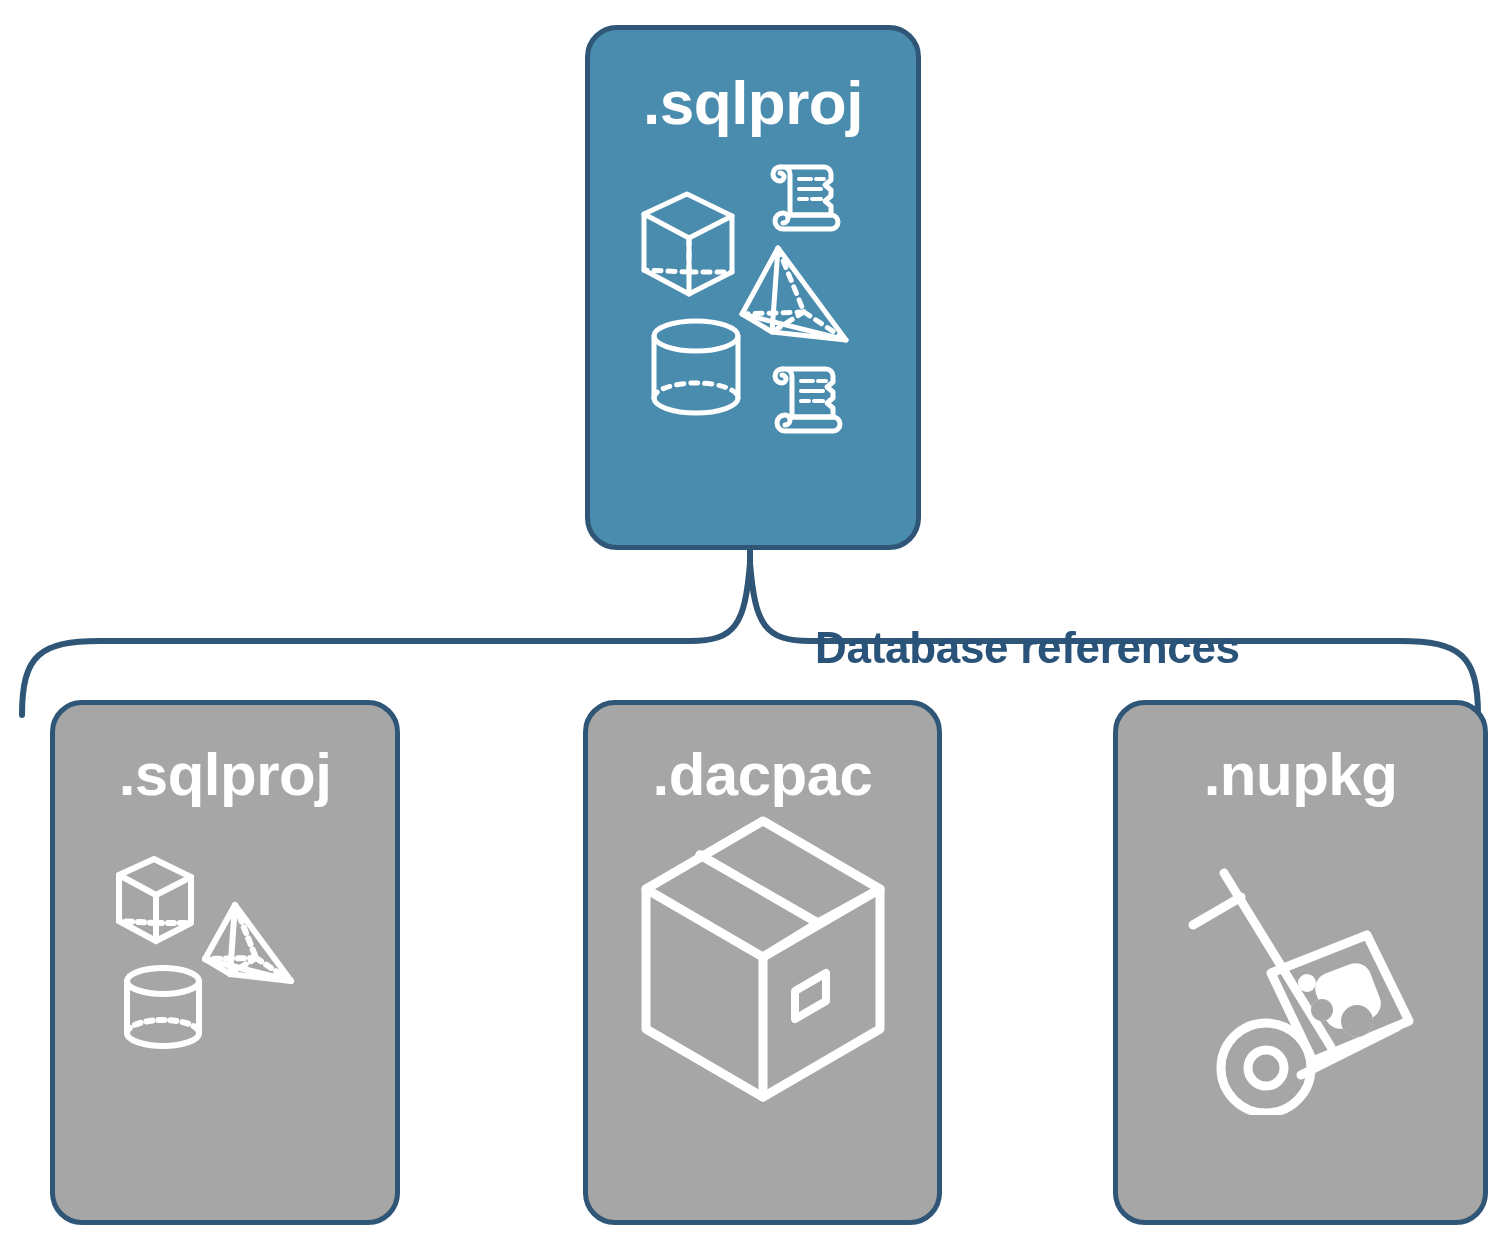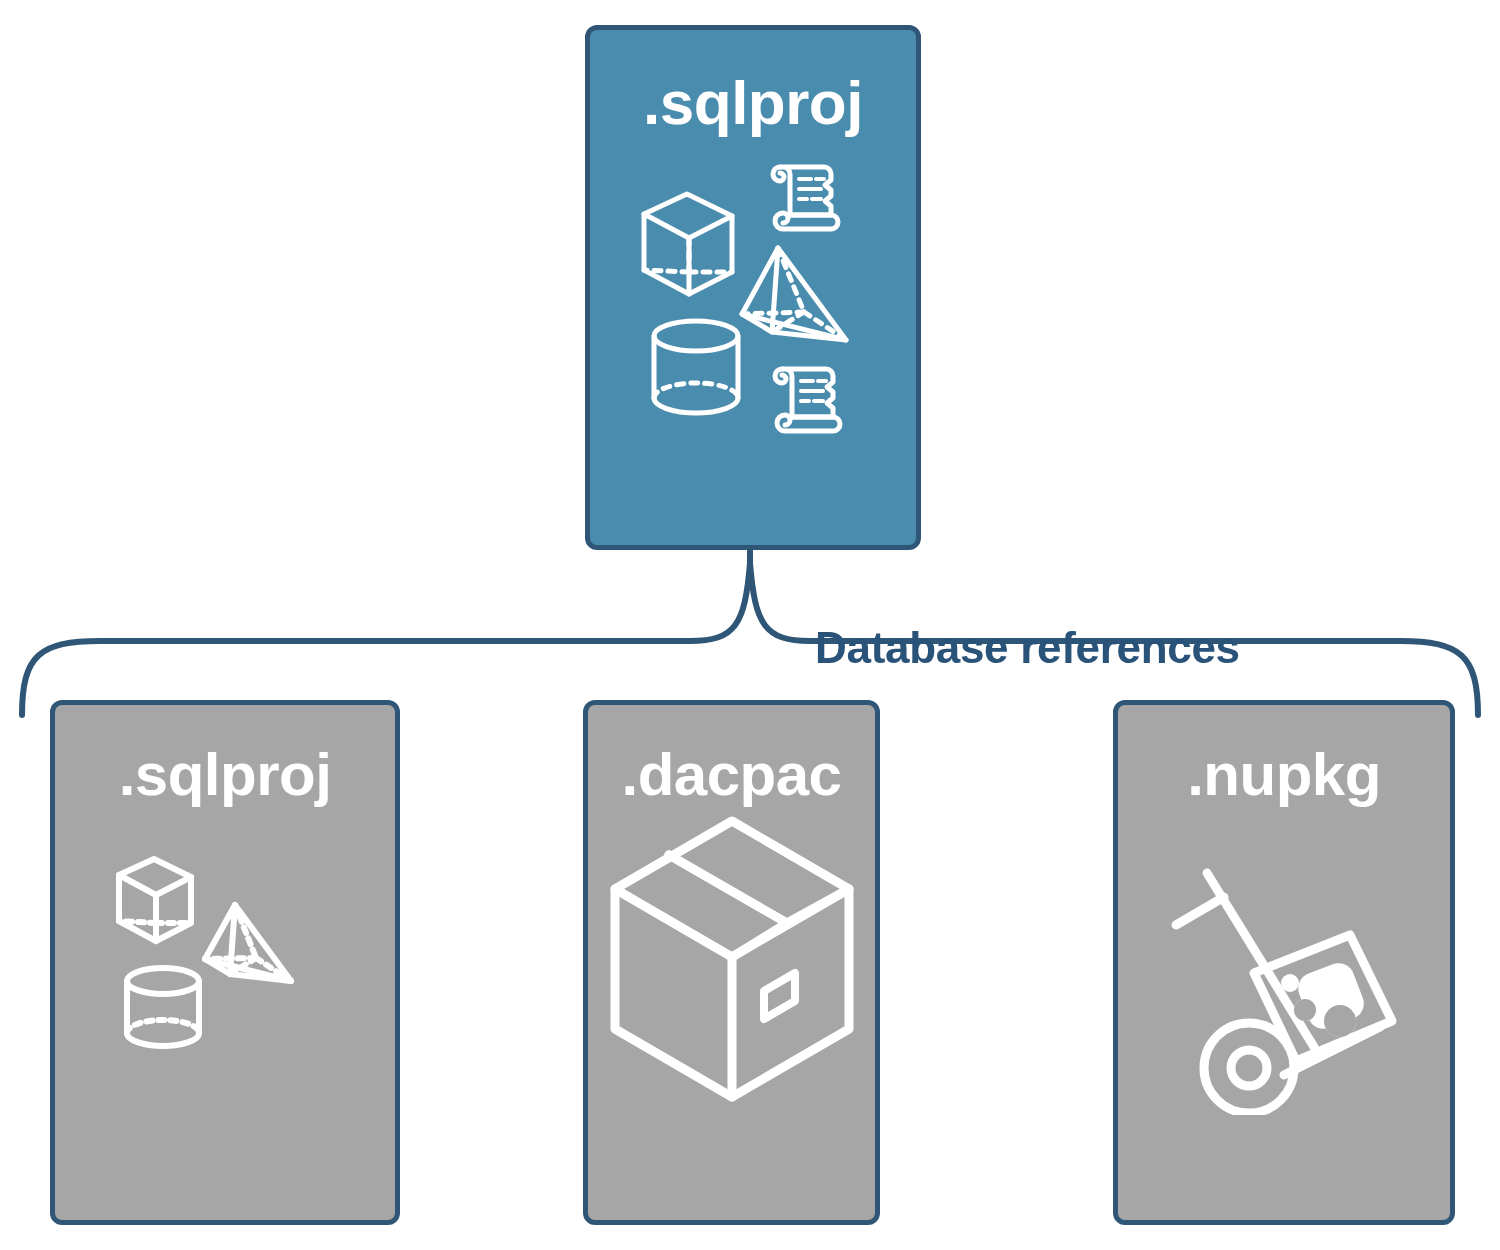--- a/index.html
+++ b/index.html
@@ -13,21 +13,21 @@
     position: relative;
     overflow: hidden;
     font-family: "Liberation Sans", sans-serif;
   }
 
   
   .card {
     position: absolute;
     box-sizing: border-box;
     border: 5px solid #2f5676;
-    border-radius: 12px;
+    border-radius: 32px;
     display: flex;
     flex-direction: column;
     align-items: center;
   }
   .card-title {
     color: #ffffff;
     font-weight: bold;
     letter-spacing: -0.5px;
     line-height: 1;
     white-space: nowrap;
@@ -53,22 +53,22 @@
   }
   #card-source .card-title {
     font-size: 62px;
     margin-top: 42px;
   }
   #card-source .card-art svg { top: 22px; }
 
   
   .card-target { background: #a6a6a6; top: 700px; height: 525px; }
   #card-sqlproj { left: 50px;   width: 350px; }
-  #card-dacpac  { left: 583px;  width: 297px; }
-  #card-nupkg   { left: 1113px; width: 342px; justify-content: space-between; }
+  #card-dacpac  { left: 583px;  width: 359px; }
+  #card-nupkg   { left: 1113px; width: 375px; justify-content: space-between; }
 
   .card-target .card-title { font-size: 60px; margin-top: 40px; }
   #card-sqlproj .card-art svg { top: 50px; }
   #card-dacpac  .card-art svg { top: 10px; }
   #card-nupkg   .card-art svg { top: 20px; }
 
   
   #brace {
     position: absolute;
     left: 0;

